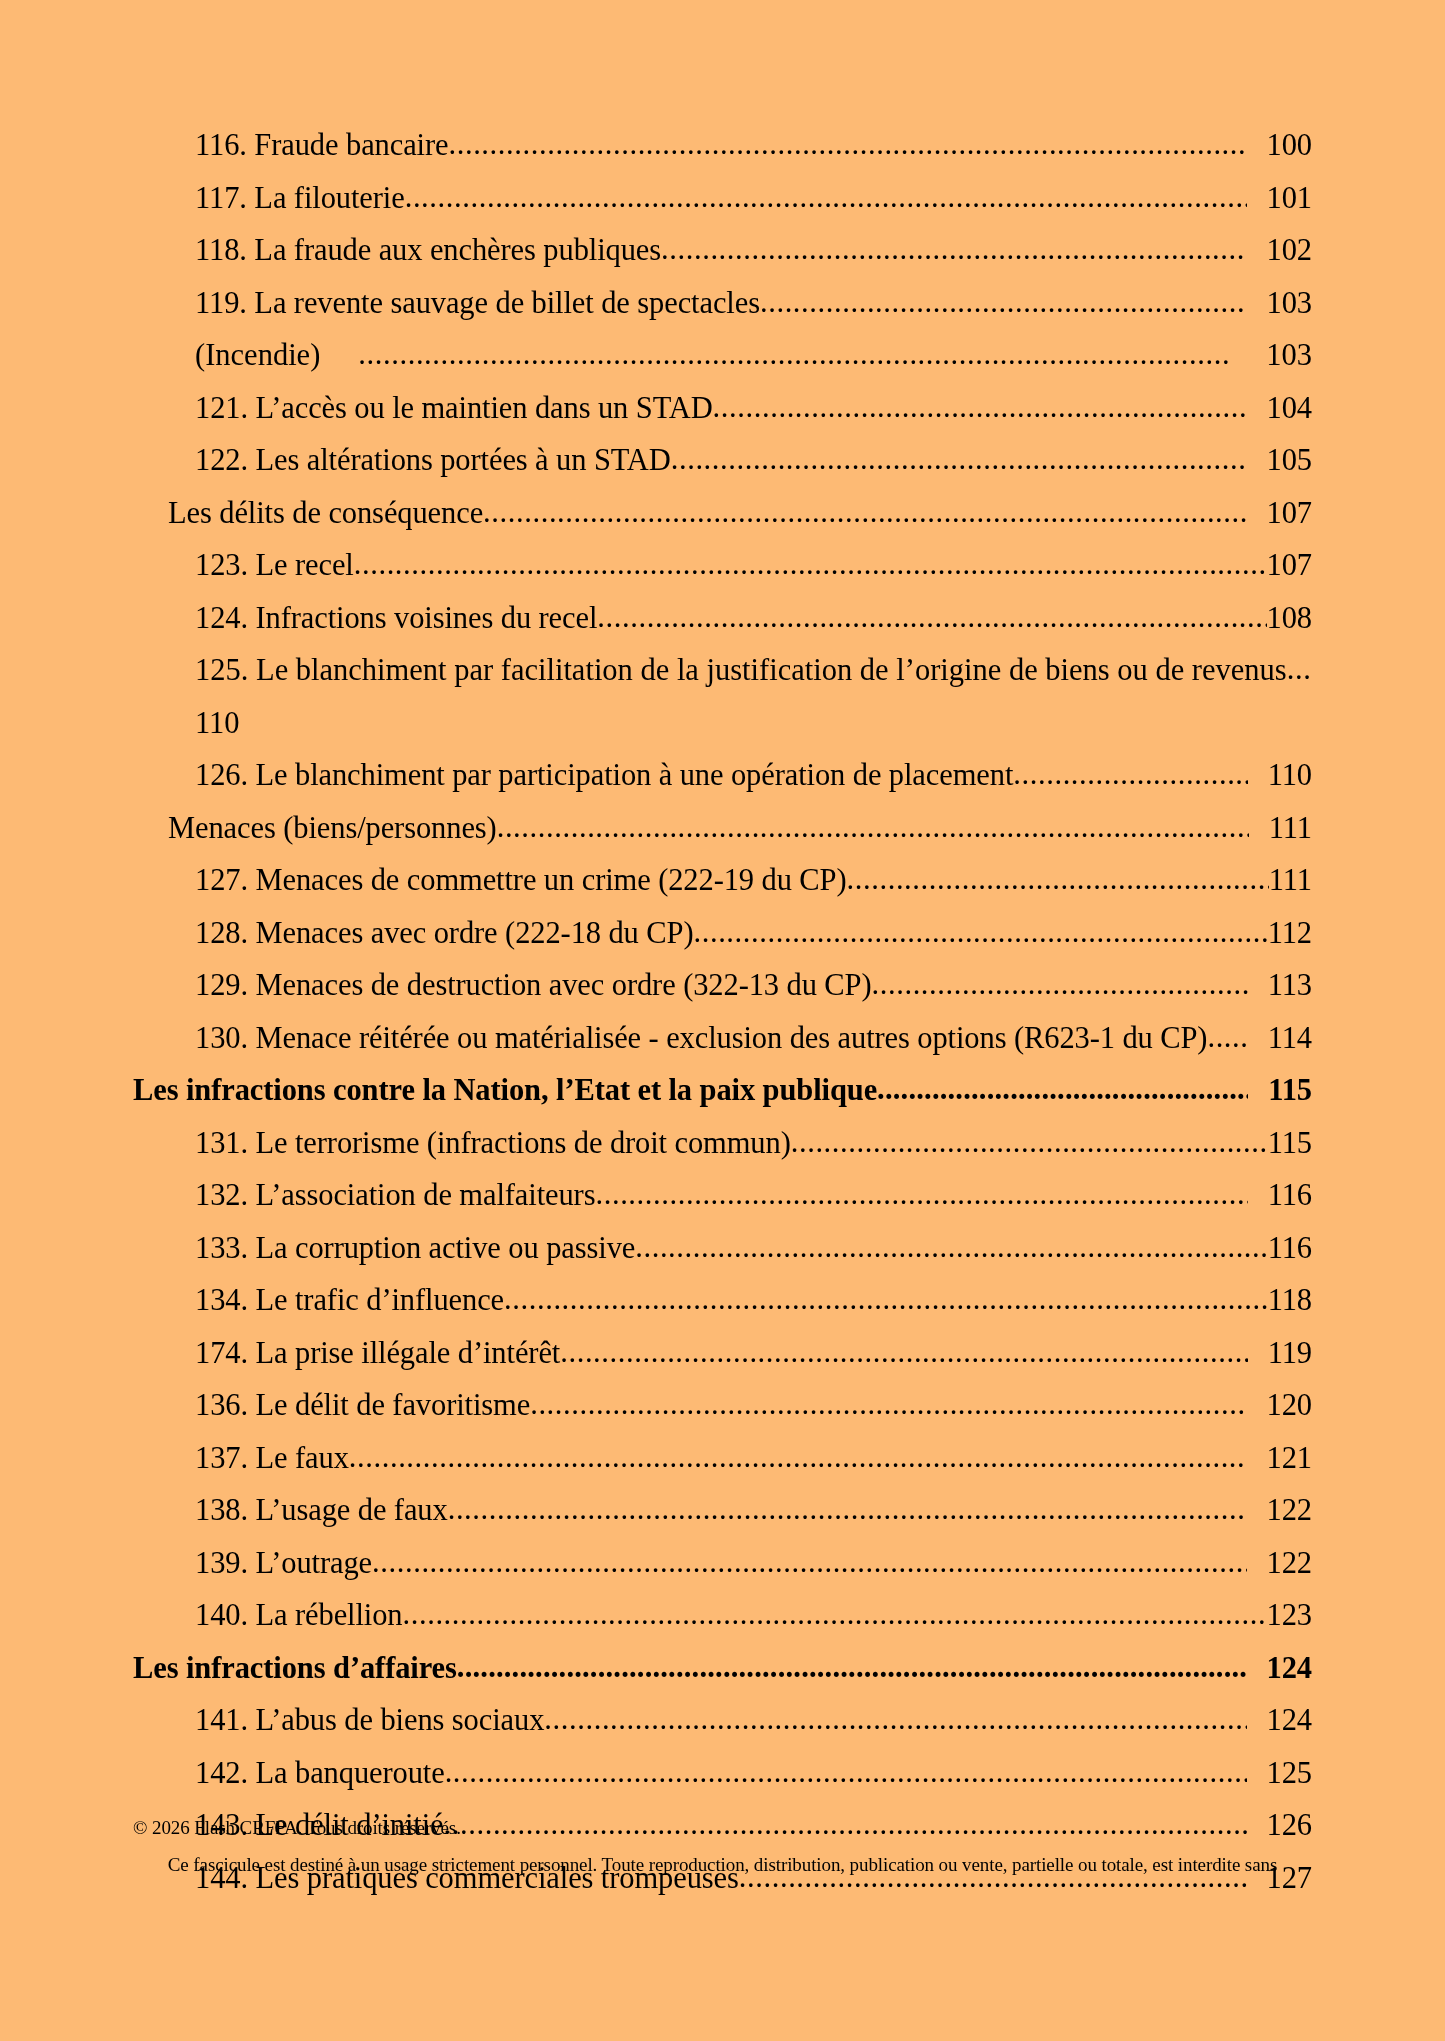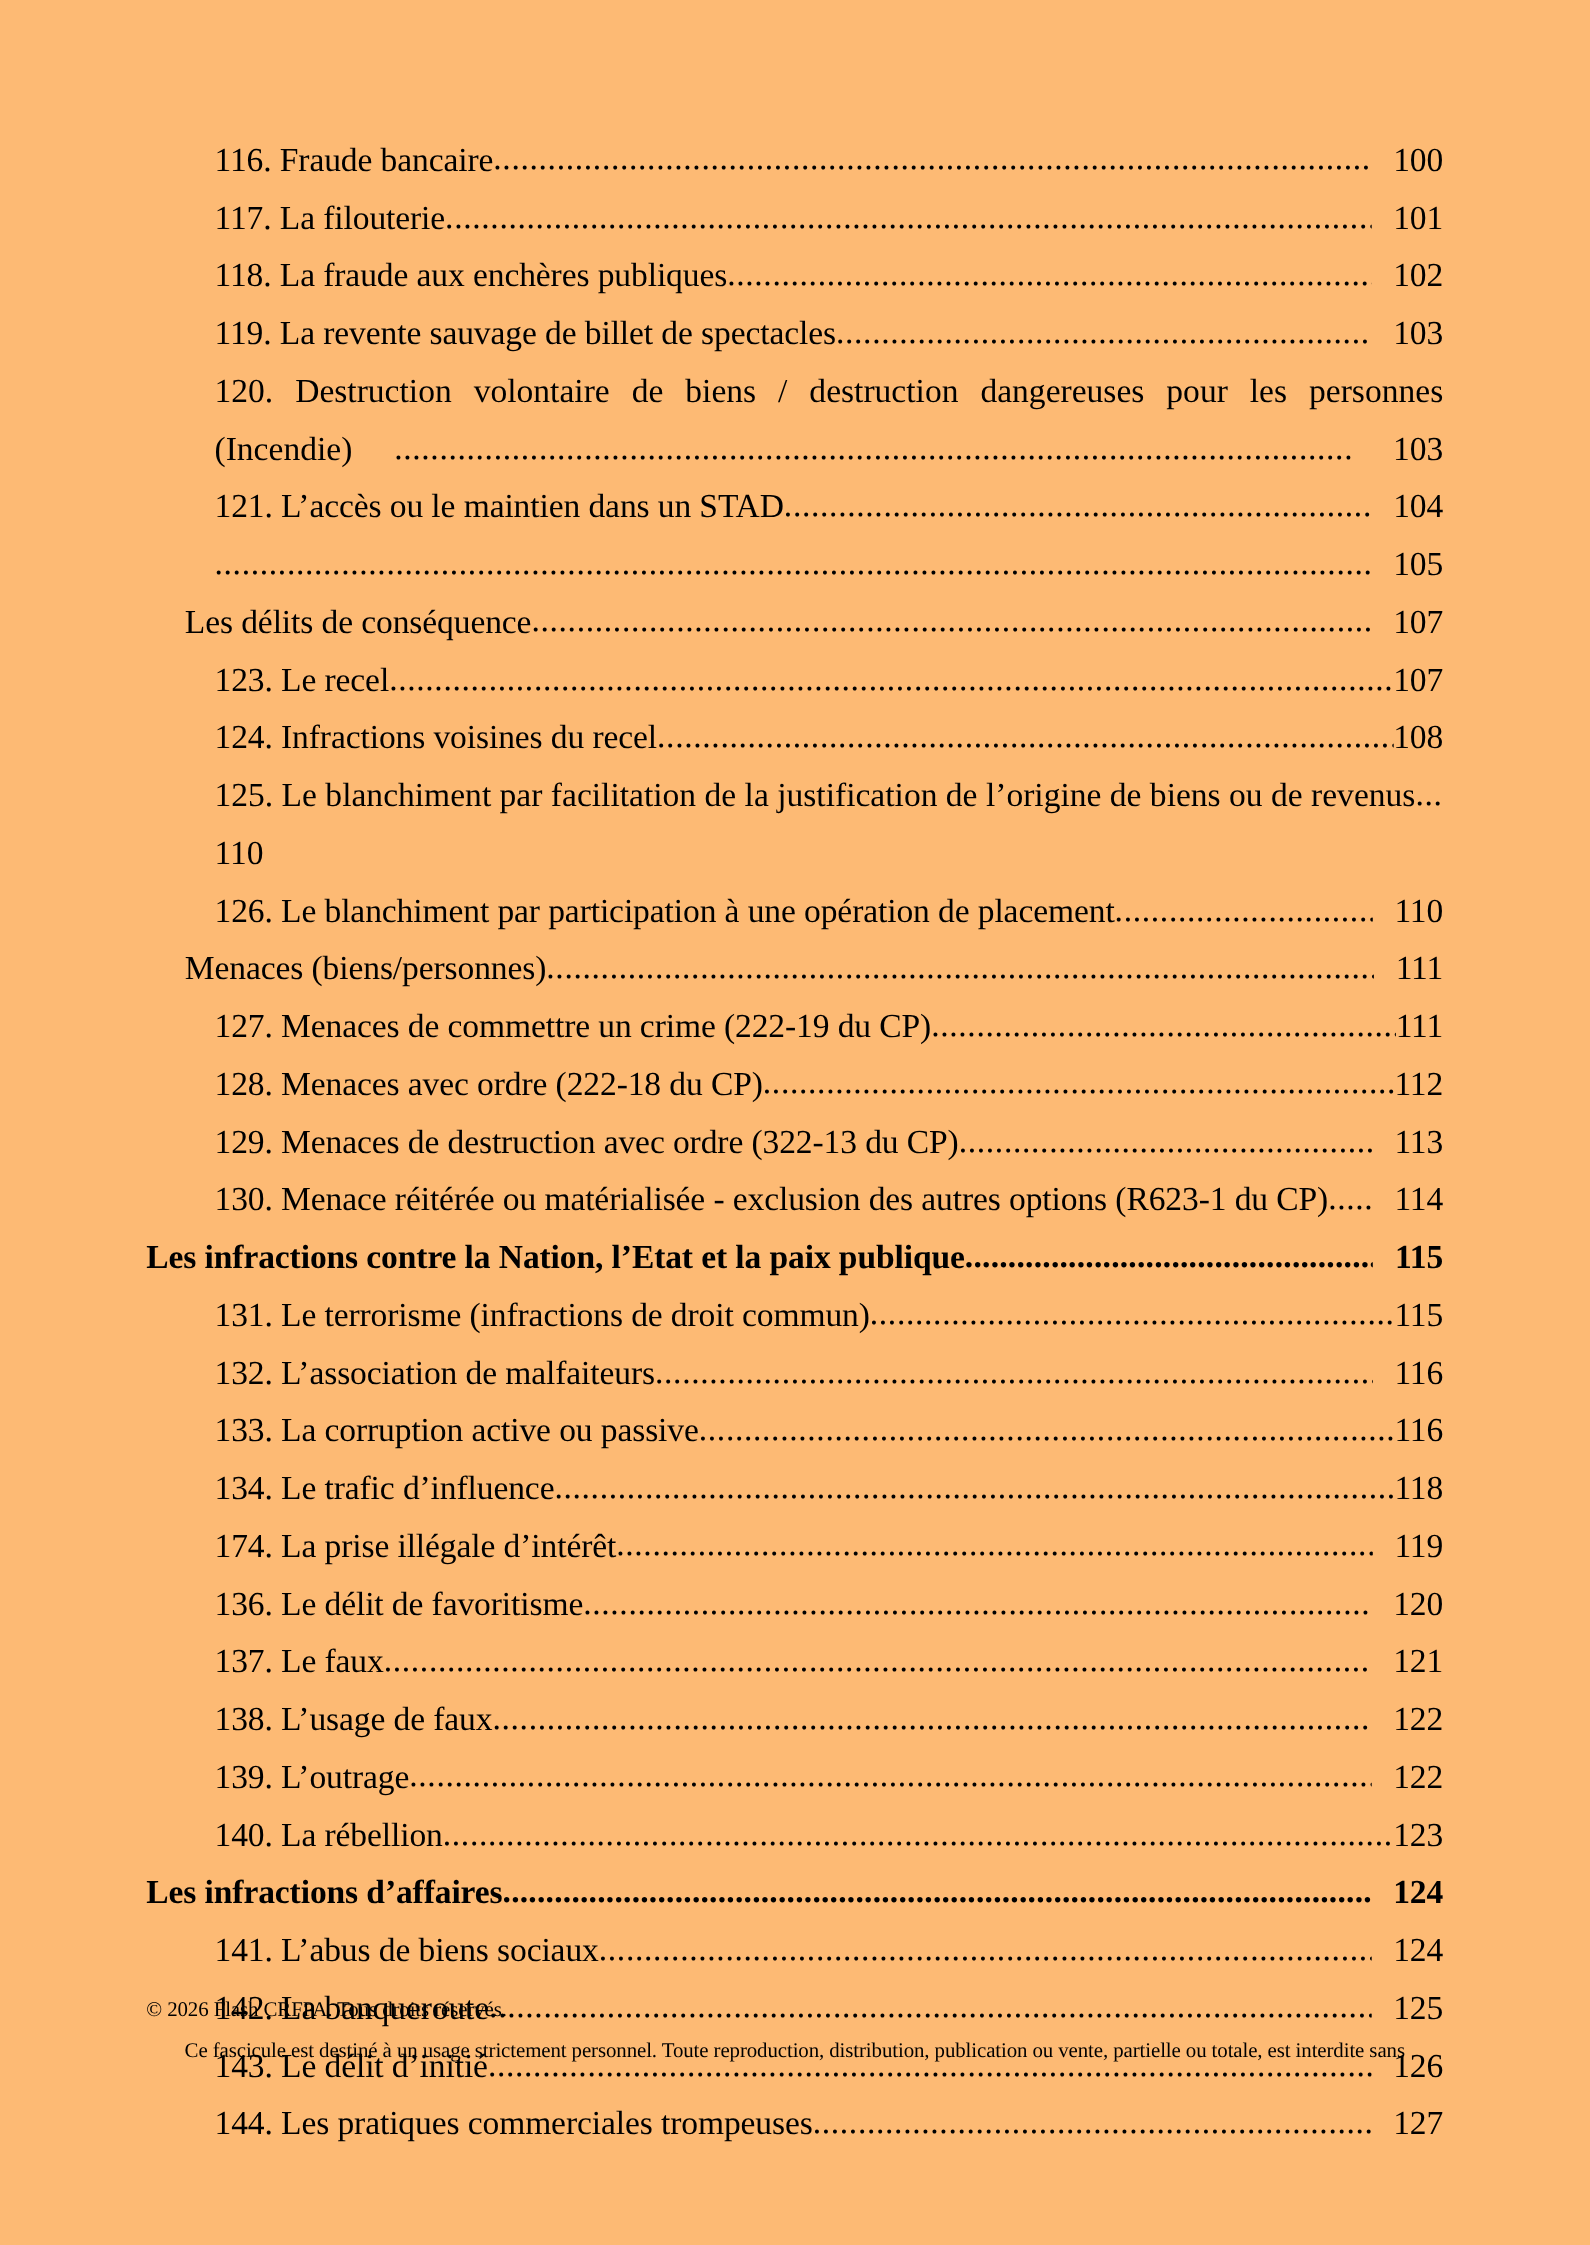--- a/index.html
+++ b/index.html
@@ -168,33 +168,33 @@
         <span class="label">118. La fraude aux enchères publiques</span>
         <span class="leader">................................................................................................................................................................................................................................................................................................................................................................................................................</span>
         <span class="pageno">102</span>
       </div>
       <div class="toc-entry lvl-2 loose">
         <span class="label">119. La revente sauvage de billet de spectacles</span>
         <span class="leader">................................................................................................................................................................................................................................................................................................................................................................................................................</span>
         <span class="pageno">103</span>
       </div>
       <div class="toc-block lvl-2">
-        <span class="line1">120.  Destruction  volontaire  de  biens  /  destruction  dangereuses  pour  les  personnes</span>
         <span class="line2">
           <span class="label">(Incendie)</span>
           <span class="leader">................................................................................................................................................................................................................................................................................................................................................................................................................</span>
           <span class="pageno">103</span>
         </span>
       </div>
       <div class="toc-entry lvl-2 loose">
         <span class="label">121. L’accès ou le maintien dans un STAD</span>
         <span class="leader">................................................................................................................................................................................................................................................................................................................................................................................................................</span>
         <span class="pageno">104</span>
       </div>
       <div class="toc-entry lvl-2 loose">
+        <span class="label">122. Les altérations portées à un STAD</span>
         <span class="leader">................................................................................................................................................................................................................................................................................................................................................................................................................</span>
         <span class="pageno">105</span>
       </div>
       <div class="toc-entry lvl-1 loose">
         <span class="label">Les délits de conséquence</span>
         <span class="leader">................................................................................................................................................................................................................................................................................................................................................................................................................</span>
         <span class="pageno">107</span>
       </div>
       <div class="toc-entry lvl-2 tight">
         <span class="label">123. Le recel</span>

